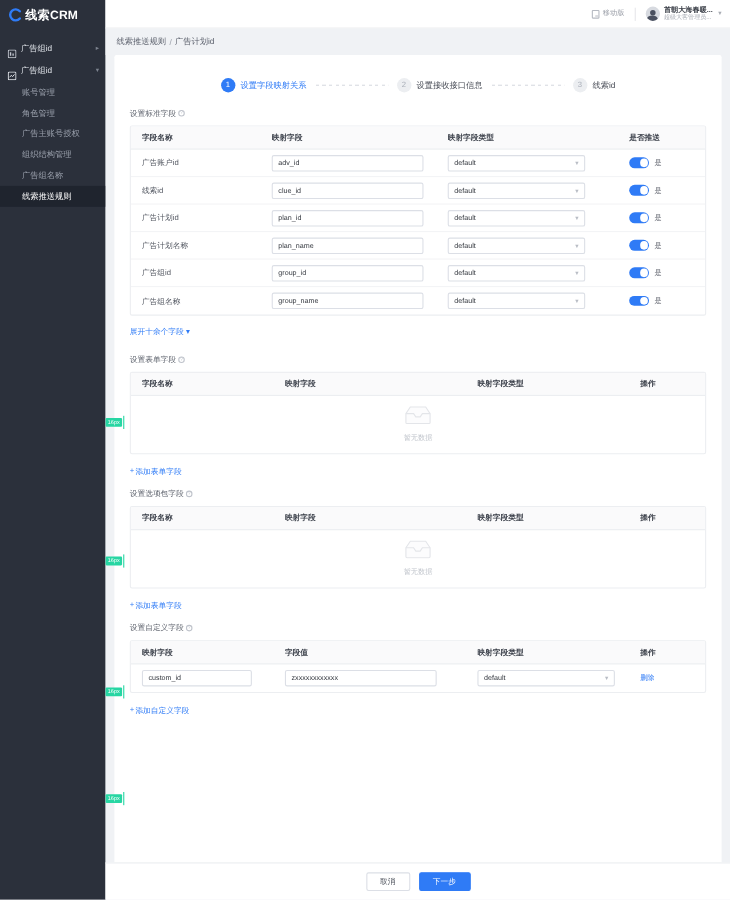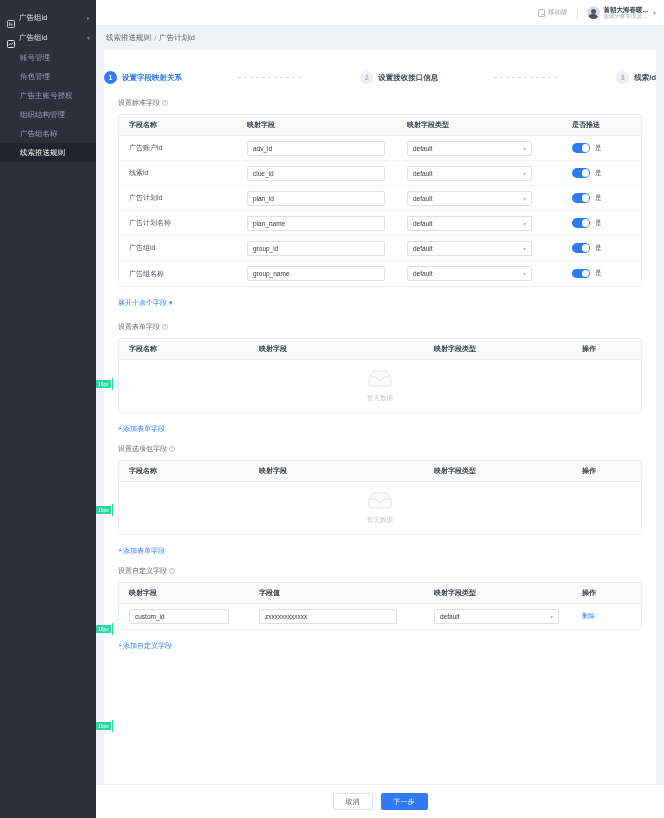--- a/index.html
+++ b/index.html
@@ -69,21 +69,21 @@
   }
   .breadcrumb .sep { margin: 0 3px; color: #9ba0aa; }
 
   .content-scroll { flex: 1; padding: 0 8px 0 8px; overflow: hidden; }
   .card {
     background: #fff; border-radius: 2px; padding: 14px 0 24px 0;
     min-height: 742px;
   }
 
   
-  .steps { display: flex; align-items: center; justify-content: space-between; padding: 7px 0 14px 0; font-weight: bold; }
+  .steps { display: flex; align-items: center; justify-content: center; padding: 7px 0 14px 0; }
   .step { display: flex; align-items: center; gap: 5px; }
   .step-num {
     width: 13px; height: 13px; border-radius: 50%;
     display: flex; align-items: center; justify-content: center;
     font-size: 7px; color: #fff; background: #2f7bf6; flex: 0 0 13px;
   }
   .step.inactive .step-num { background: #eceef1; color: #a9aeb8; }
   .step-label { font-size: 7.5px; color: #2f7bf6; white-space: nowrap; }
   .step.inactive .step-label { color: #474b55; }
   .step-line {
@@ -179,20 +179,28 @@
   .btn { height: 17px; border-radius: 2px; font-size: 7px; display: flex; align-items: center; justify-content: center; cursor: pointer; padding: 0 12px; }
   .btn-default { border: 1px solid #dcdfe6; background: #fff; color: #4a4f59; min-width: 40px; }
   .btn-primary { background: #2f7bf6; color: #fff; min-width: 40px; border: 1px solid #2f7bf6; }
 </style>
 </head>
 <body>
 
 <div class="app">
 
   <div class="sidebar">
+    <div class="logo-row">
+      <span class="logo-mark">
+        <svg width="13" height="13" viewBox="0 0 13 13">
+          <path d="M11 3.2A5 5 0 1 0 11 9.8" fill="none" stroke="#2f7bf6" stroke-width="2.2" stroke-linecap="round"></path>
+        </svg>
+      </span>
+      <span class="logo-text">线索CRM</span>
+    </div>
 
     <div class="nav">
 
       <div class="nav-group-head">
         <span class="gi">
           <svg width="8" height="8" viewBox="0 0 8 8">
               <rect x="0.5" y="0.5" width="7" height="7" rx="1" fill="none" stroke="#c3c7d0" stroke-width="1"></rect>
               <rect x="2" y="2.5" width="1.2" height="3.2" fill="#c3c7d0"></rect>
               <rect x="4.3" y="3.6" width="1.2" height="2.1" fill="#c3c7d0"></rect>
             </svg>

